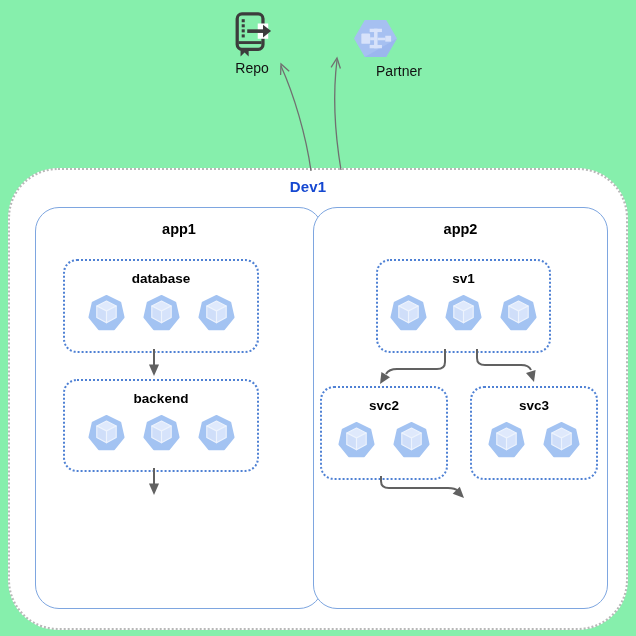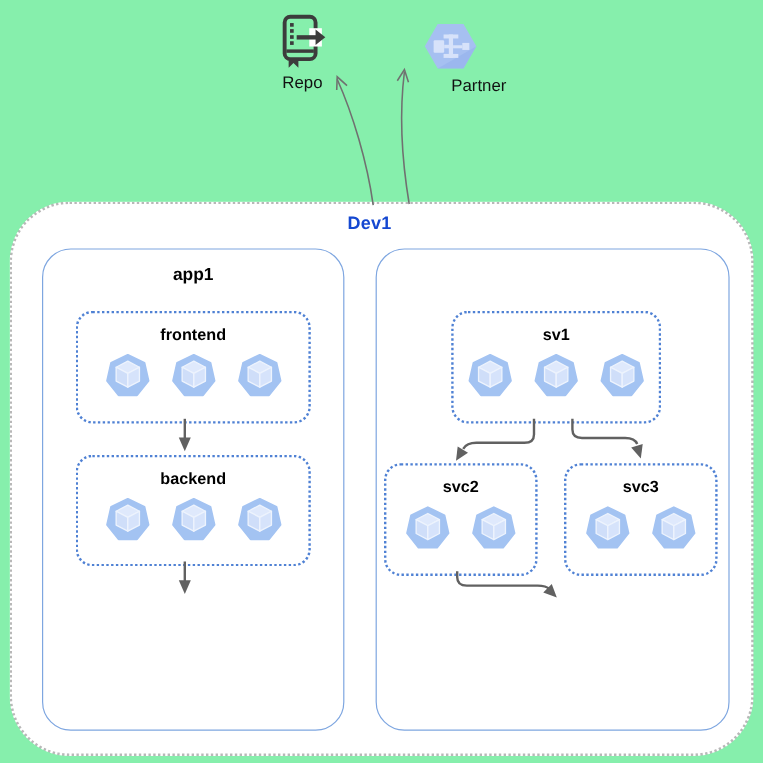--- a/index.html
+++ b/index.html
@@ -14,21 +14,21 @@
     border:2px dotted #b8b8b8;border-radius:50px;background:#ffffff;
   }
   .cluster-label{
     position:absolute;left:248px;top:178px;width:120px;text-align:center;
     font-size:15px;font-weight:bold;color:#1548d1;letter-spacing:.2px;
   }
   
   .app{
     position:absolute;background:#ffffff;border:1.5px solid #7ea6e0;border-radius:24px;
   }
-  .app1{left:35px;top:207px;width:250px;height:400px;}
+  .app1{left:35px;top:207px;width:250px;height:400px;padding-left:36px;}
   .app2{left:313px;top:207px;width:293px;height:400px;}
   .app-label{
     position:absolute;left:0;right:0;top:13px;text-align:center;
     font-size:14.5px;font-weight:bold;color:#000;
   }
   
   .service{
     position:absolute;border:2px dotted #4f81d4;border-radius:14px;background:#ffffff;
   }
   .service-label{
@@ -112,21 +112,21 @@
   </svg>
   <div class="ext-label partner-label">Partner</div>
 
   <div class="cluster"></div>
   <div class="cluster-label">Dev1</div>
 
   <div class="app app1">
     <div class="app-label">app1</div>
 
     <div class="service svc-frontend">
-      <div class="service-label">frontend</div>
+      <div class="service-label">database</div>
       <div class="pods">
           <svg viewBox="0 0 40 40" class="pod">
             <use href="#pod-symbol"></use>
           </svg>
           <svg viewBox="0 0 40 40" class="pod">
             <use href="#pod-symbol"></use>
           </svg>
           <svg viewBox="0 0 40 40" class="pod">
             <use href="#pod-symbol"></use>
           </svg>
@@ -144,20 +144,21 @@
           </svg>
           <svg viewBox="0 0 40 40" class="pod">
             <use href="#pod-symbol"></use>
           </svg>
         </div>
     </div>
 
   </div>
 
   <div class="app app2">
+    <div class="app-label">app2</div>
 
     <div class="service svc-sv1">
       <div class="service-label">sv1</div>
       <div class="pods">
           <svg viewBox="0 0 40 40" class="pod">
             <use href="#pod-symbol"></use>
           </svg>
           <svg viewBox="0 0 40 40" class="pod">
             <use href="#pod-symbol"></use>
           </svg>

